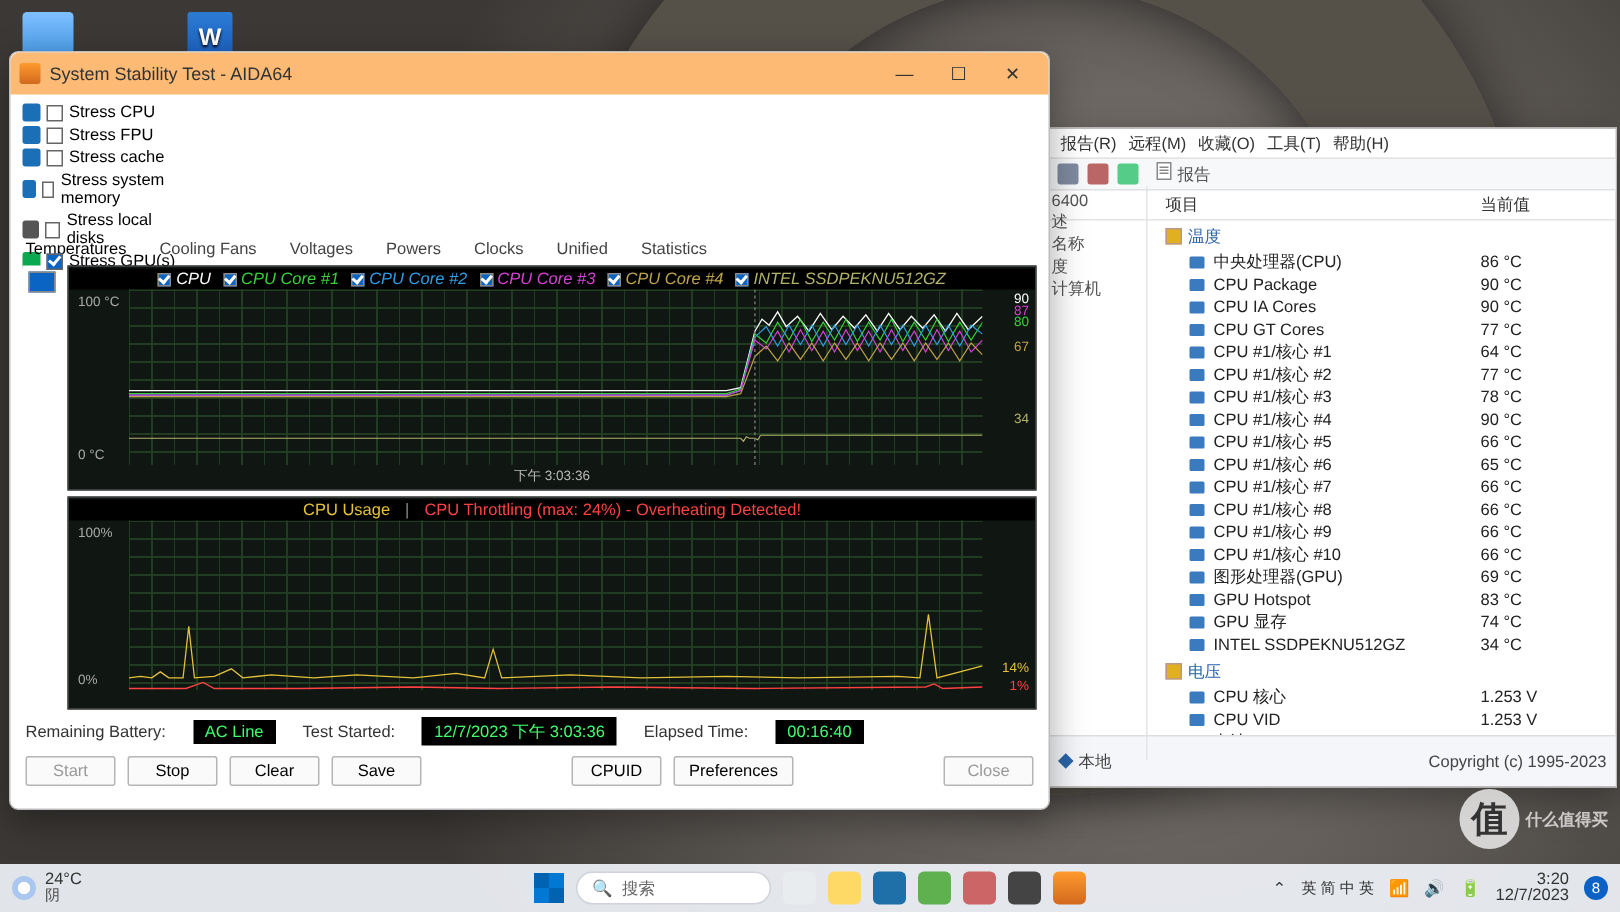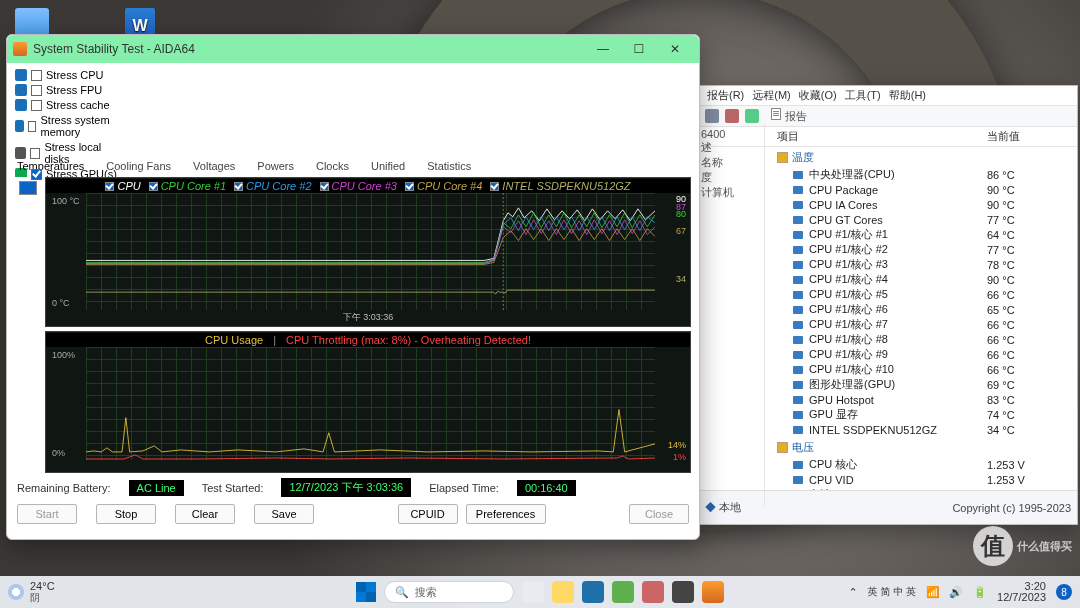--- a/index.html
+++ b/index.html
@@ -14,21 +14,21 @@
 .desktop-icons { position:absolute; top:8px; left:8px; display:flex; gap:60px; }
 .di { width:48px; display:flex; flex-direction:column; align-items:center; color:#fff; font-size:10px; text-shadow:0 1px 2px #000;}
 .di-folder { width:34px; height:28px; background:linear-gradient(#7fbfff,#4a9de8); border-radius:3px; margin-bottom:2px; }
 .di-word { width:30px; height:36px; background:linear-gradient(#2b7cd3,#185abd); border-radius:2px; display:flex; align-items:center; justify-content:center; color:#fff; font-weight:bold; font-size:16px; margin-bottom:2px;}
 .watermark { position:absolute; right:8px; bottom:42px; color:rgba(255,255,255,.7); font-size:22px; font-weight:bold; display:flex; align-items:center; gap:4px;}
 .watermark .circle{ width:40px;height:40px;border-radius:50%;background:rgba(255,255,255,.75); color:#333; display:flex; align-items:center;justify-content:center;font-size:24px;}
 
 
 .win { position:absolute; background:#fff; border:1px solid #bdbdbd; box-shadow:0 8px 24px rgba(0,0,0,.35); display:flex; flex-direction:column; }
 .win.aida { left:6px; top:34px; width:694px; height:506px; border-radius:6px; }
-.titlebar { height:28px; display:flex; align-items:center; padding:0 6px; gap:6px; background:#86efac; border-radius:6px 6px 0 0;}
+.titlebar { height:28px; display:flex; align-items:center; padding:0 6px; gap:6px; background:#fdba74; border-radius:6px 6px 0 0;}
 .titlebar .icon { width:14px; height:14px; background: linear-gradient(#ff9a2e,#d2691e); border-radius:2px; }
 .titlebar .t { flex:1; color:#333; font-size:12px; }
 .winbtns { display:flex; }
 .winbtn { width:36px; height:28px; display:flex; align-items:center; justify-content:center; color:#333; font-size:12px;}
 
 .aida-body { flex:1; display:flex; flex-direction:column; overflow:hidden; padding:4px 8px 6px; gap:4px;}
 .upper { display:flex; gap:6px; height:86px;}
 .stress-list { width:108px; display:flex; flex-direction:column; gap:3px; padding-top:2px;}
 .stress-item{ display:flex; align-items:center; gap:4px;}
 .cb{ width:11px;height:11px;border:1px solid #666;background:#fff;display:inline-block;}
@@ -386,21 +386,21 @@
           <span class="rlab" style="top:31px;color:#38d038">80</span>
           <span class="rlab" style="top:48px;color:#bfa24a">67</span>
           <span class="rlab" style="top:96px;color:#b2b26a">34</span>
           <div class="timeline">下午 3:03:36</div>
         </div>
 
         <div class="chart chart2">
           <div class="legend2">
             <span class="y">CPU Usage</span>
             <span style="color:#888">|</span>
-            <span class="r">CPU Throttling (max: 8%) - Overheating Detected!</span>
+            <span class="r">CPU Throttling (max: 24%) - Overheating Detected!</span>
           </div>
           <span class="ylab" style="top:18px">100%</span>
           <span class="ylab" style="bottom:14px">0%</span>
           <div class="gridv" style="bottom:12px"></div>
           <div class="svgfill" style="bottom:12px">
             <svg viewBox="0 0 600 112" preserveAspectRatio="none">
               <polyline stroke="#e3c23a" fill="none" stroke-width="0.9" points="0,104 8,103 16,104 22,100 28,104 38,104 42,70 46,104 60,103 72,98 80,104 100,102 130,104 160,102 200,104 230,101 250,104 256,85 262,104 310,102 360,104 420,103 470,104 540,103 556,104 562,62 568,104 600,96"></polyline>
               <polyline stroke="#ff4242" fill="none" stroke-width="0.9" points="0,111 40,111 52,107 60,111 120,111 200,110 260,111 340,110 440,111 560,110 566,108 572,111 600,110"></polyline>
             </svg>
           </div>
@@ -413,21 +413,21 @@
     <div class="statusbar">
       <span>Remaining Battery:</span>
       <span class="pill">AC Line</span>
       <span>Test Started:</span>
       <span class="pill">12/7/2023 下午 3:03:36</span>
       <span>Elapsed Time:</span>
       <span class="pill">00:16:40</span>
     </div>
 
     <div class="buttons-row">
-      <div style="display:flex;gap:19px">
+      <div style="display:flex;gap:8px">
         <div class="btn disabled">Start</div>
         <div class="btn">Stop</div>
         <div class="btn">Clear</div>
         <div class="btn">Save</div>
       </div>
       <div style="display:flex;gap:8px">
         <div class="btn">CPUID</div>
         <div class="btn" style="width:80px">Preferences</div>
       </div>
       <div class="btn disabled">Close</div>

